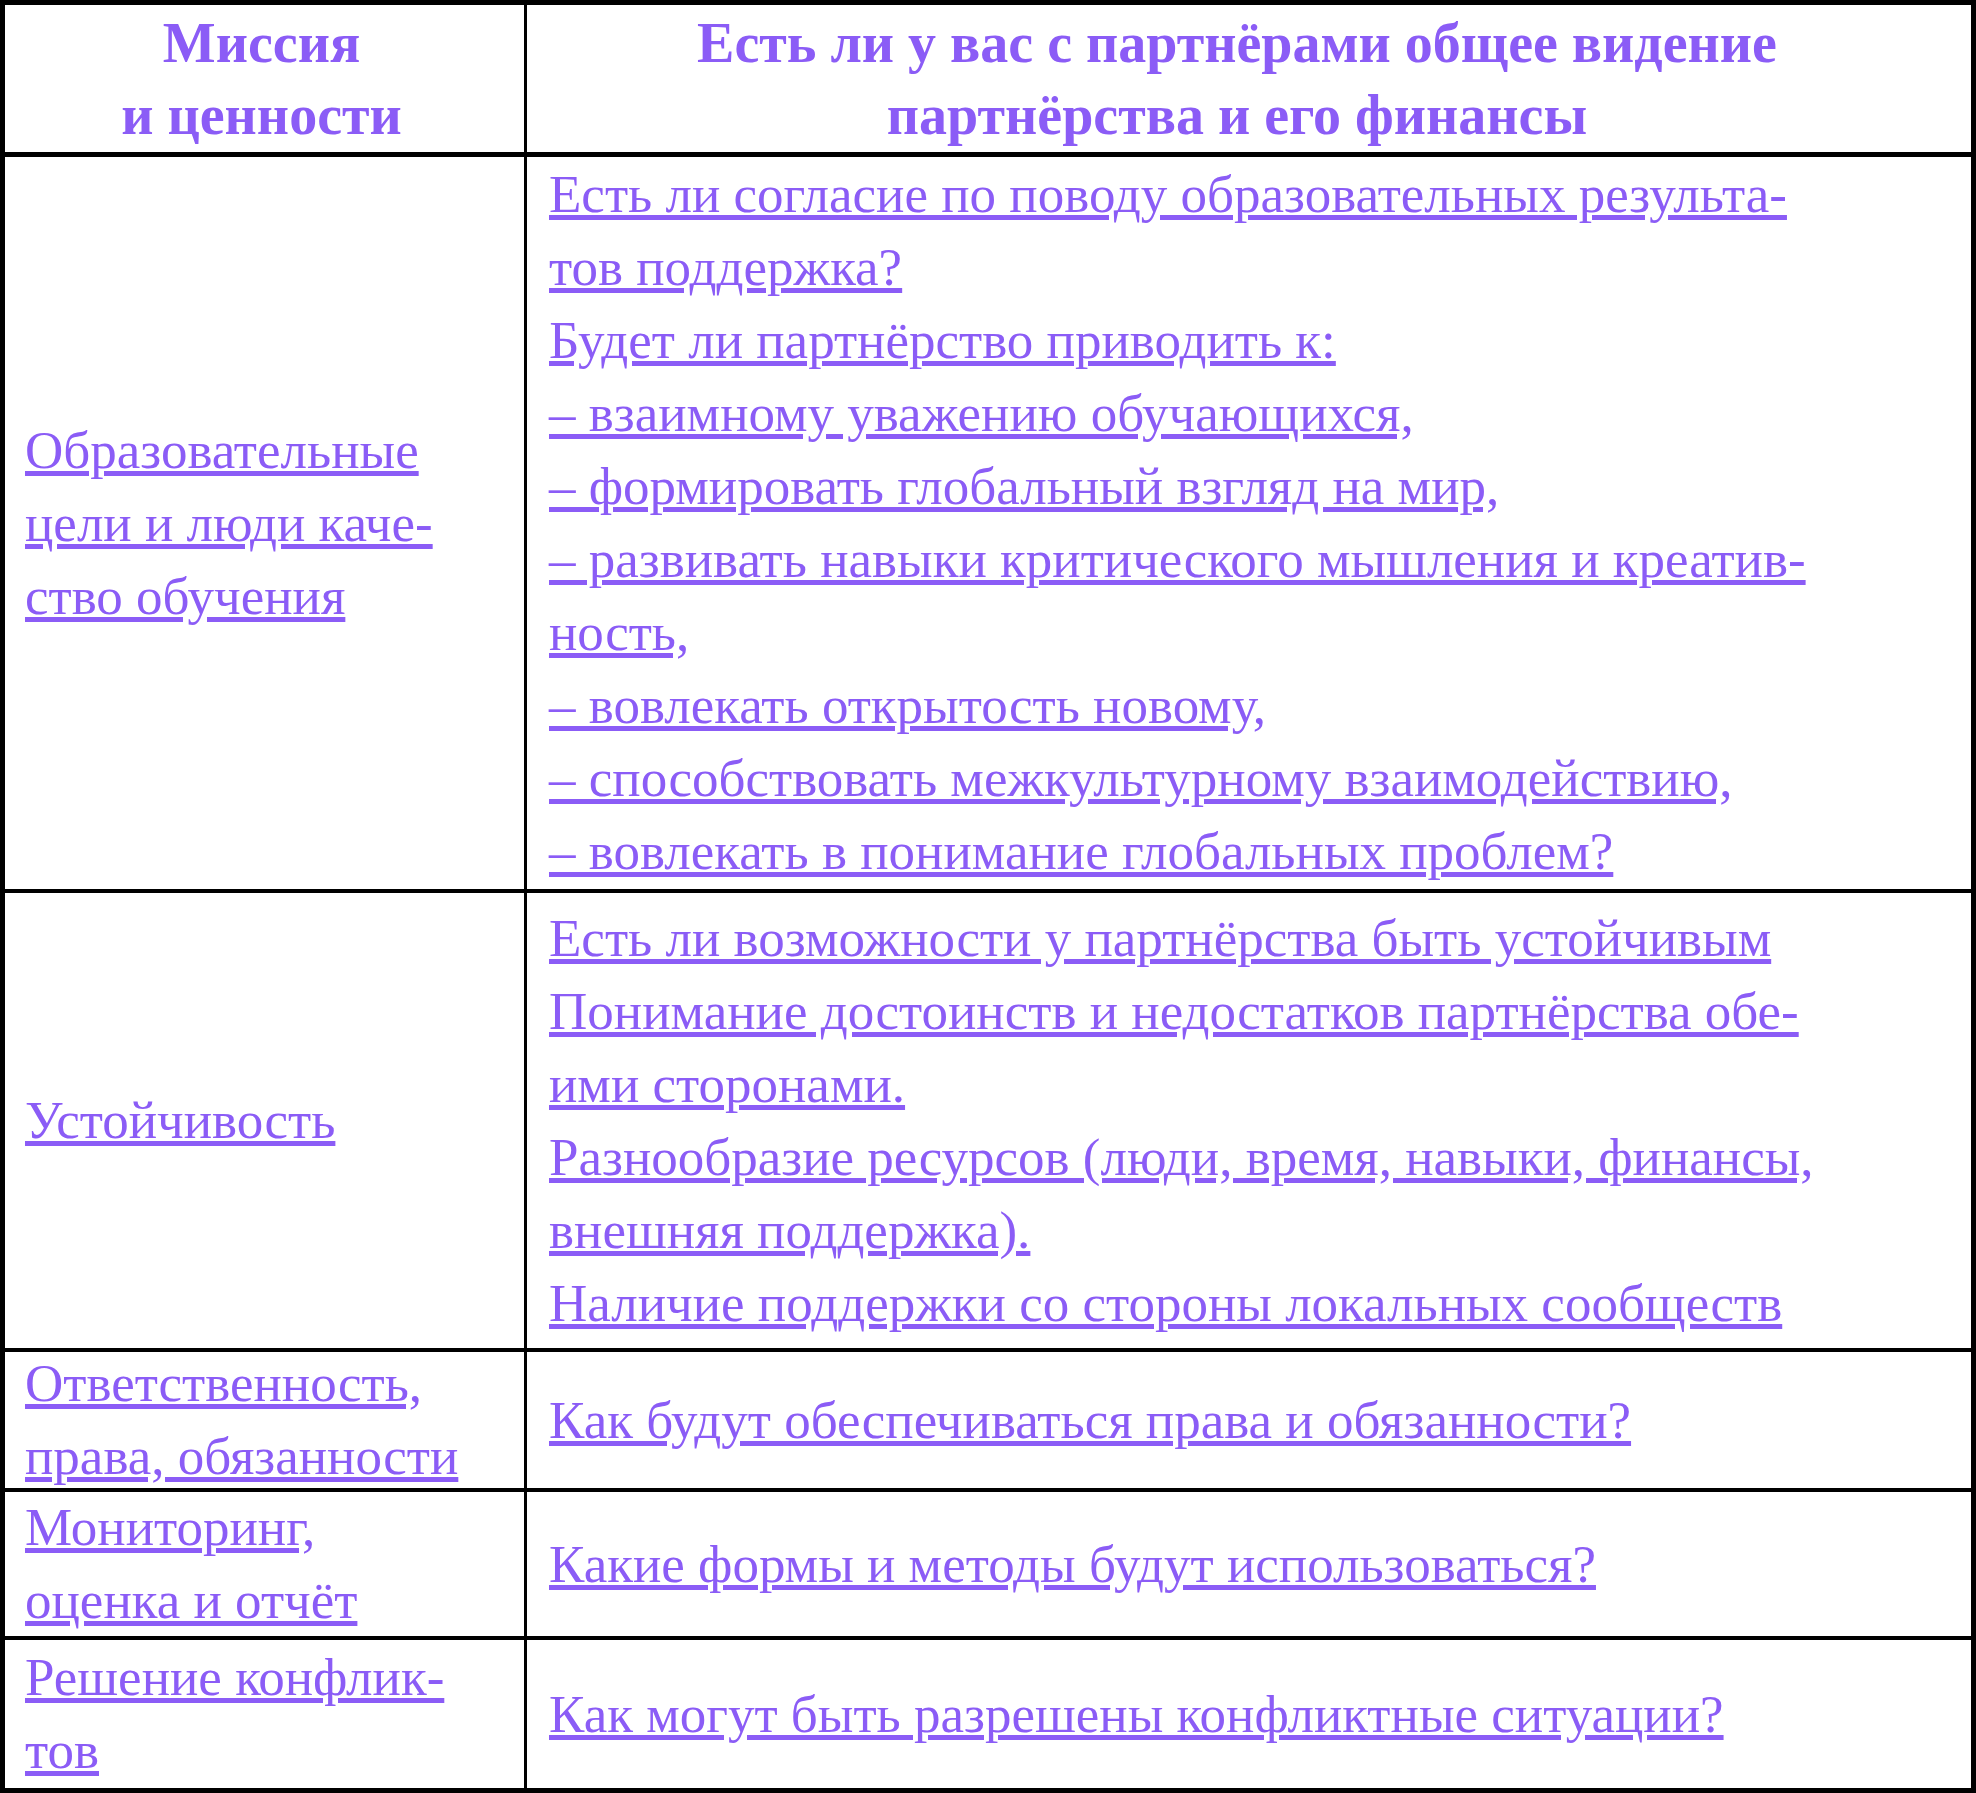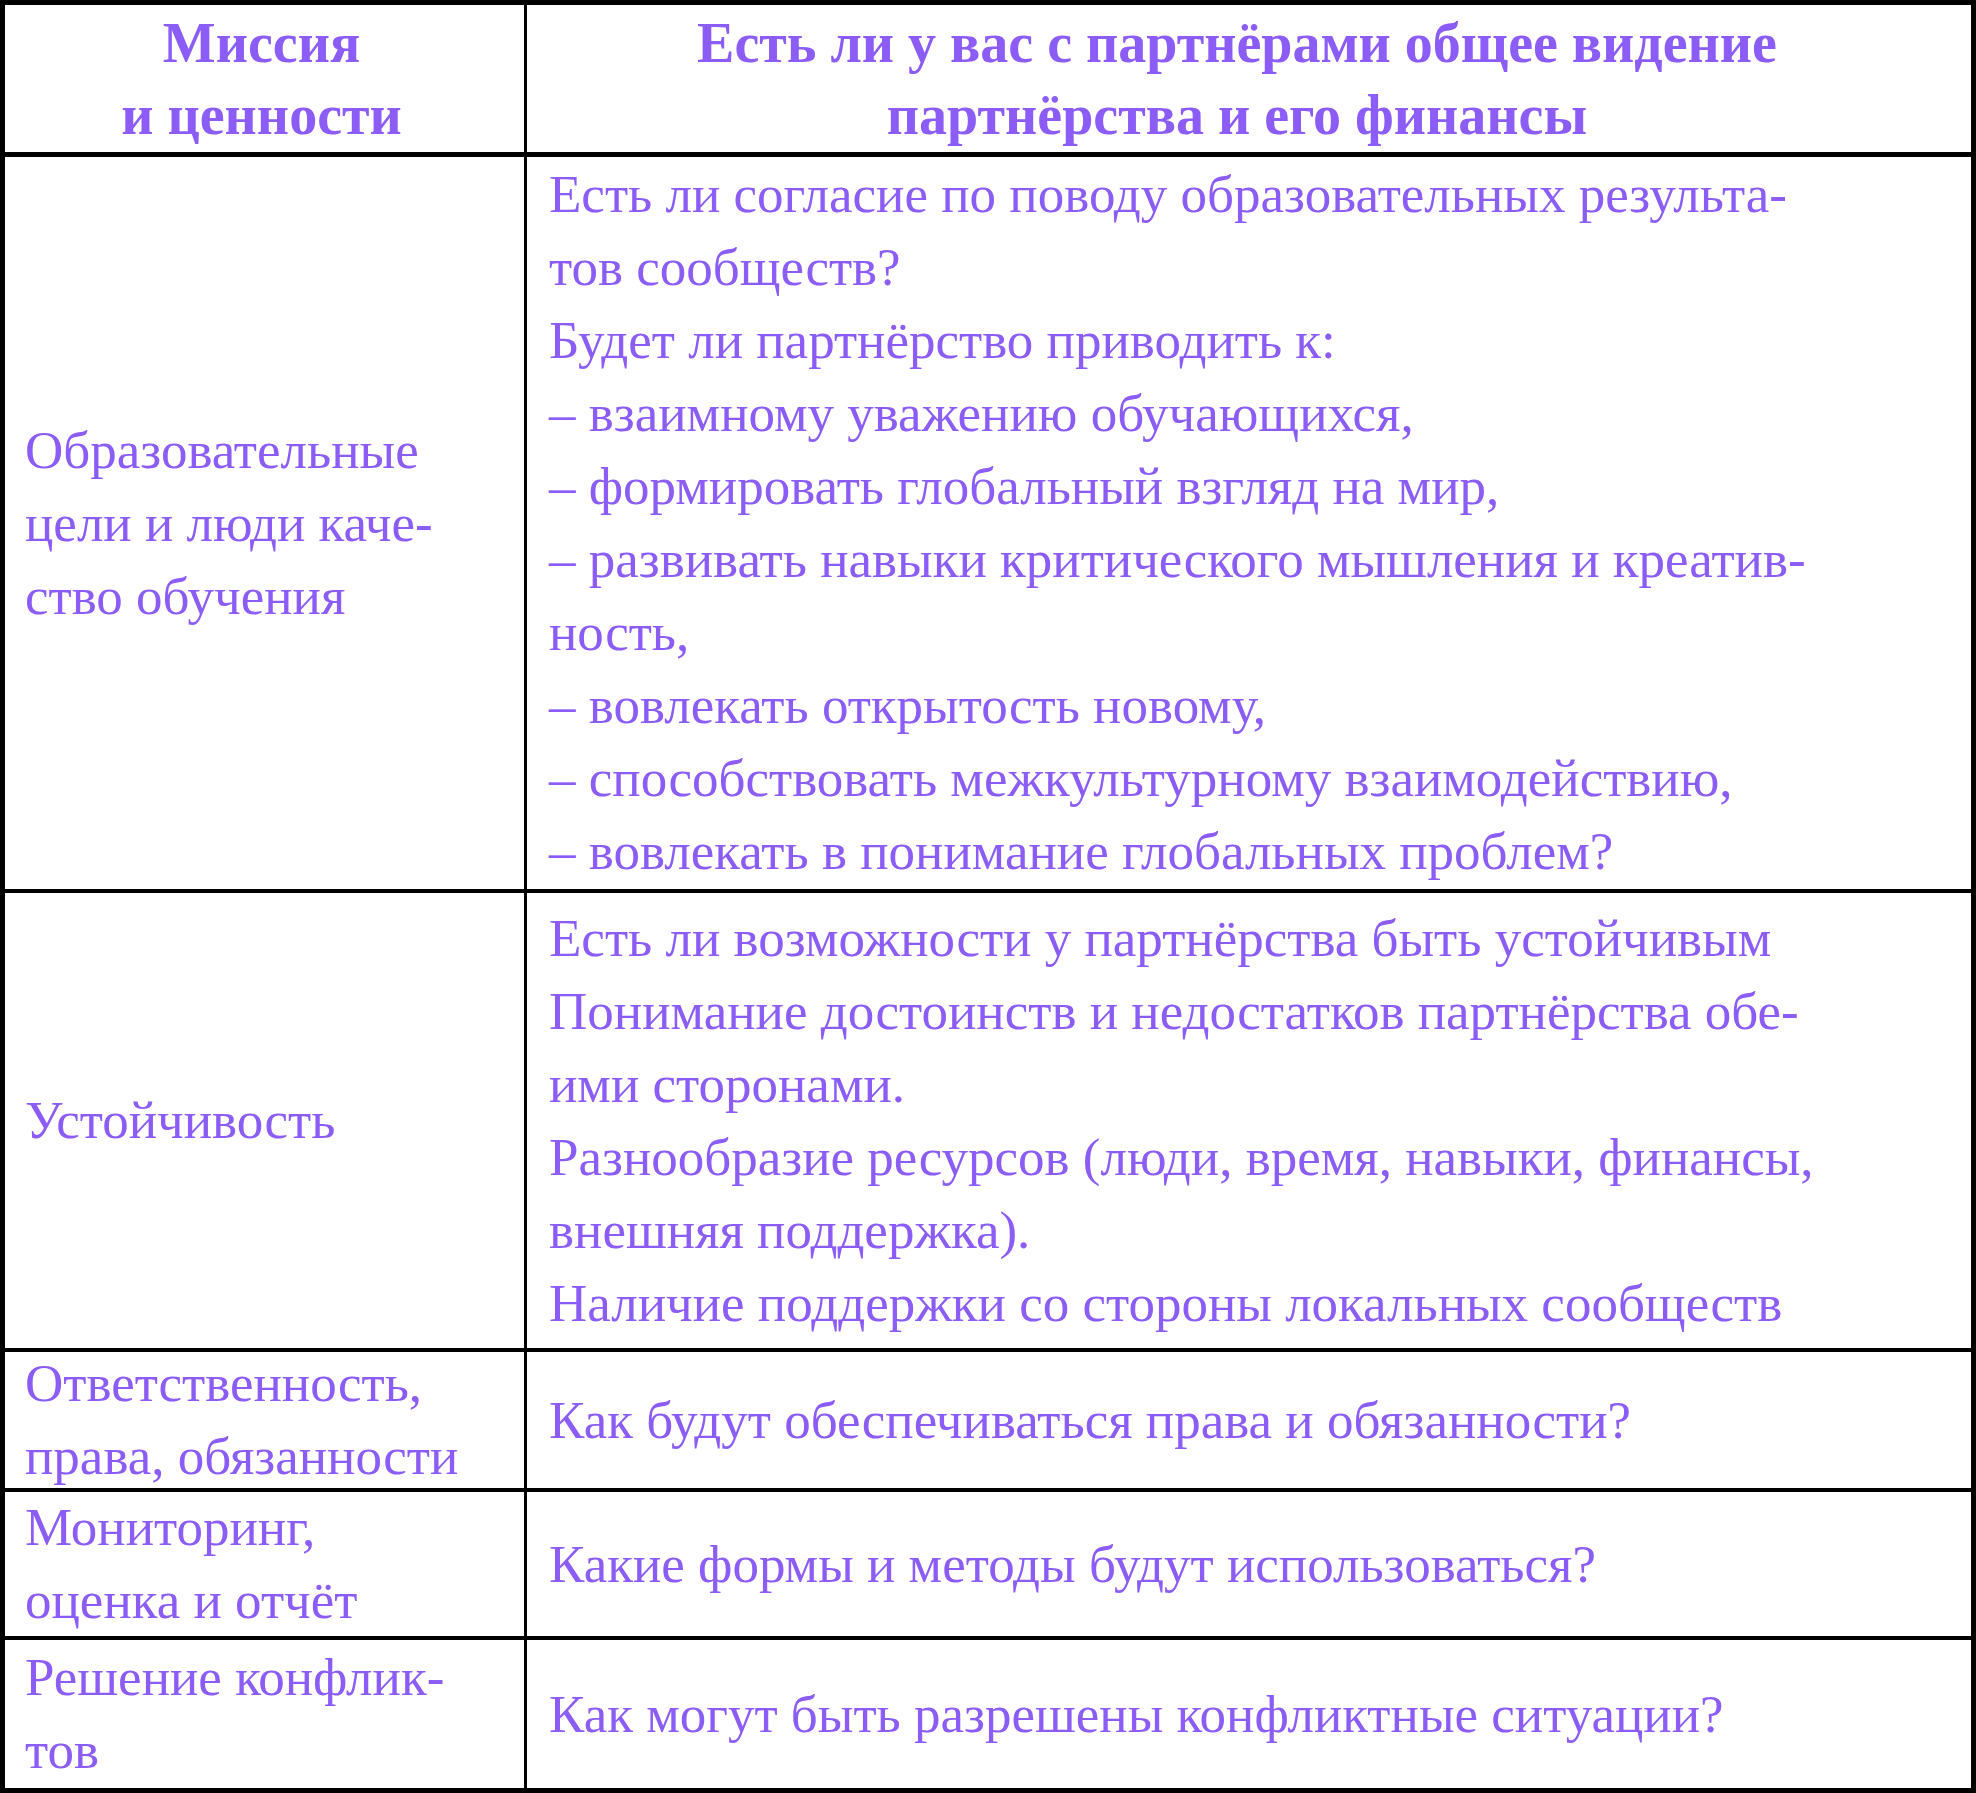--- a/index.html
+++ b/index.html
@@ -26,21 +26,21 @@
   .left  { border-right: 3px solid #000000; padding-left: 20px; padding-right: 6px; }
   .right { padding-left: 22px; padding-right: 24px; }
   .hb    { border-bottom: 4px solid #000000; }
   .hcell {
     border-bottom: 5px solid #000000;
     font-weight: bold;
     align-items: center;
     padding-left: 0;
     text-align: center;
   }
-  .ln  { font-size: 53px; line-height: 73px; white-space: nowrap; }
+  .ln  { font-size: 53px; line-height: 73px; white-space: nowrap; text-decoration: underline; }
   .hln { font-size: 56px; line-height: 72px; white-space: nowrap; }
 </style>
 </head>
 <body>
 
 <div class="tbl">
 
   <div class="cell left hcell">
     <div class="hln">Миссия</div>
     <div class="hln">и ценности</div>
@@ -50,21 +50,21 @@
     <div class="hln">партнёрства и его финансы</div>
   </div>
 
   <div class="cell left hb">
     <div class="ln">Образовательные</div>
     <div class="ln">цели и люди каче-</div>
     <div class="ln">ство обучения</div>
   </div>
   <div class="cell right hb">
     <div class="ln">Есть ли согласие по поводу образовательных результа-</div>
-    <div class="ln">тов сообществ?</div>
+    <div class="ln">тов поддержка?</div>
     <div class="ln">Будет ли партнёрство приводить к:</div>
     <div class="ln">– взаимному уважению обучающихся,</div>
     <div class="ln">– формировать глобальный взгляд на мир,</div>
     <div class="ln">– развивать навыки критического мышления и креатив-</div>
     <div class="ln">ность,</div>
     <div class="ln">– вовлекать открытость новому,</div>
     <div class="ln">– способствовать межкультурному взаимодействию,</div>
     <div class="ln">– вовлекать в понимание глобальных проблем?</div>
   </div>
 

